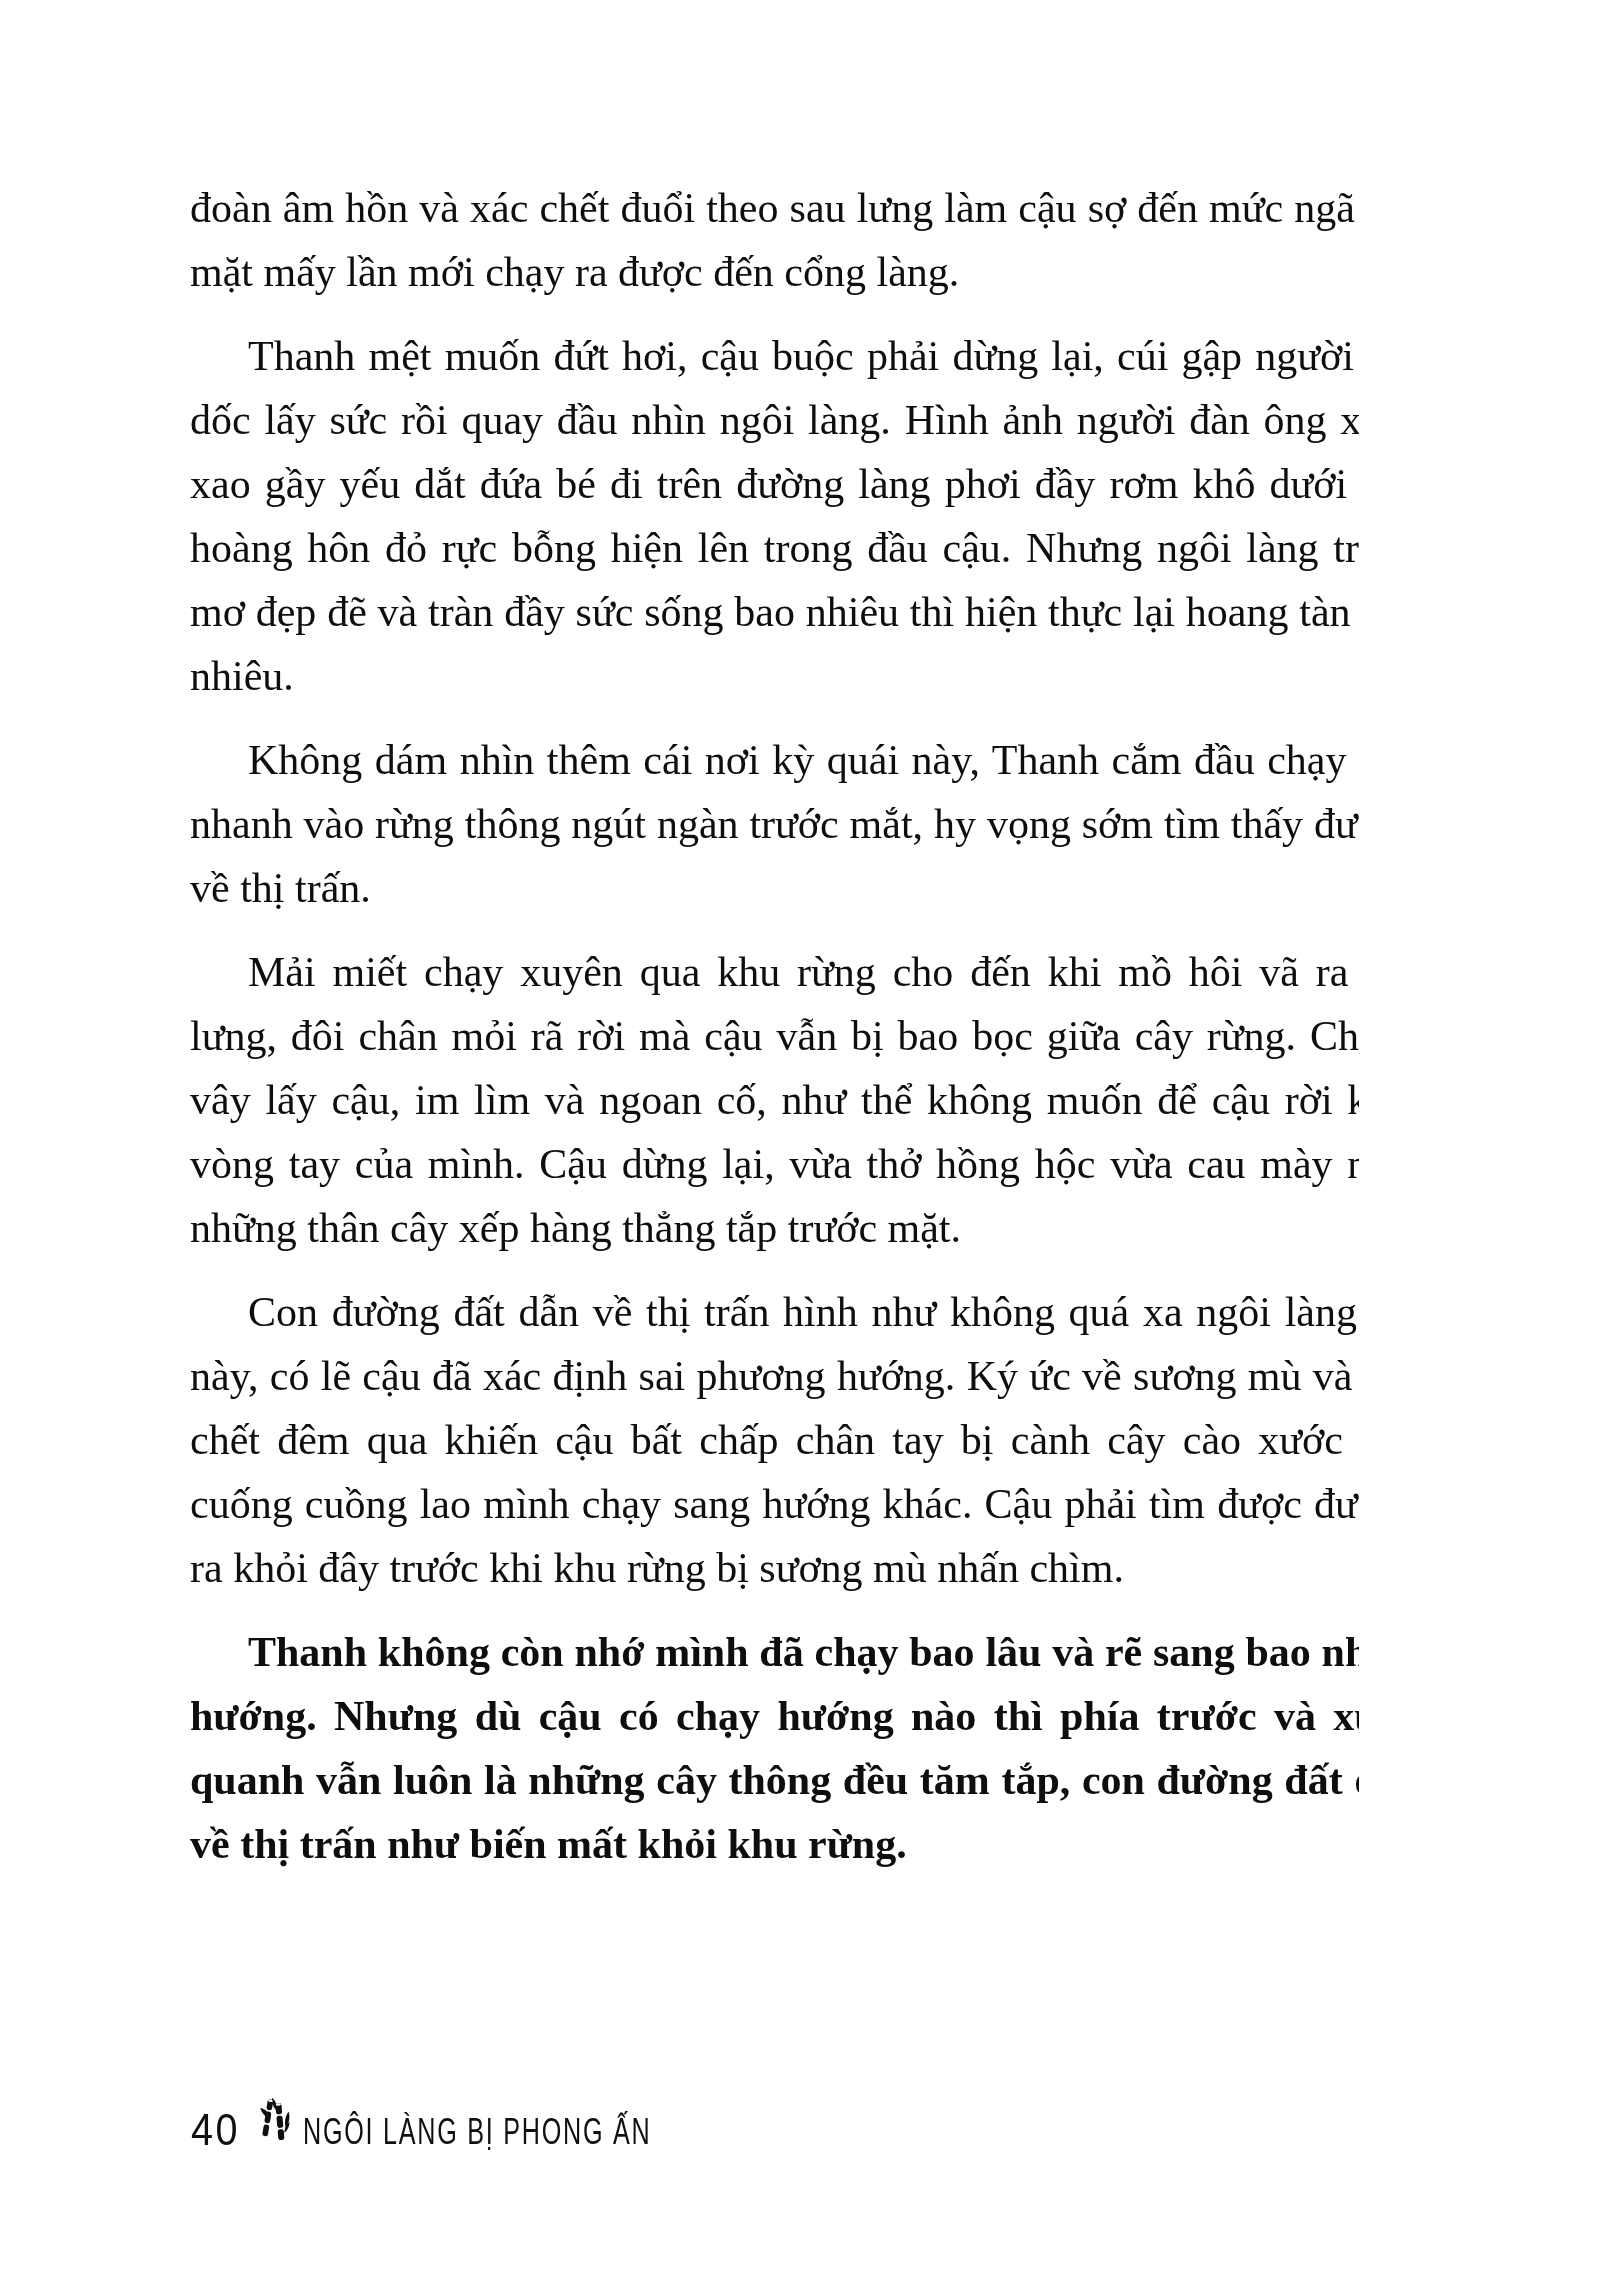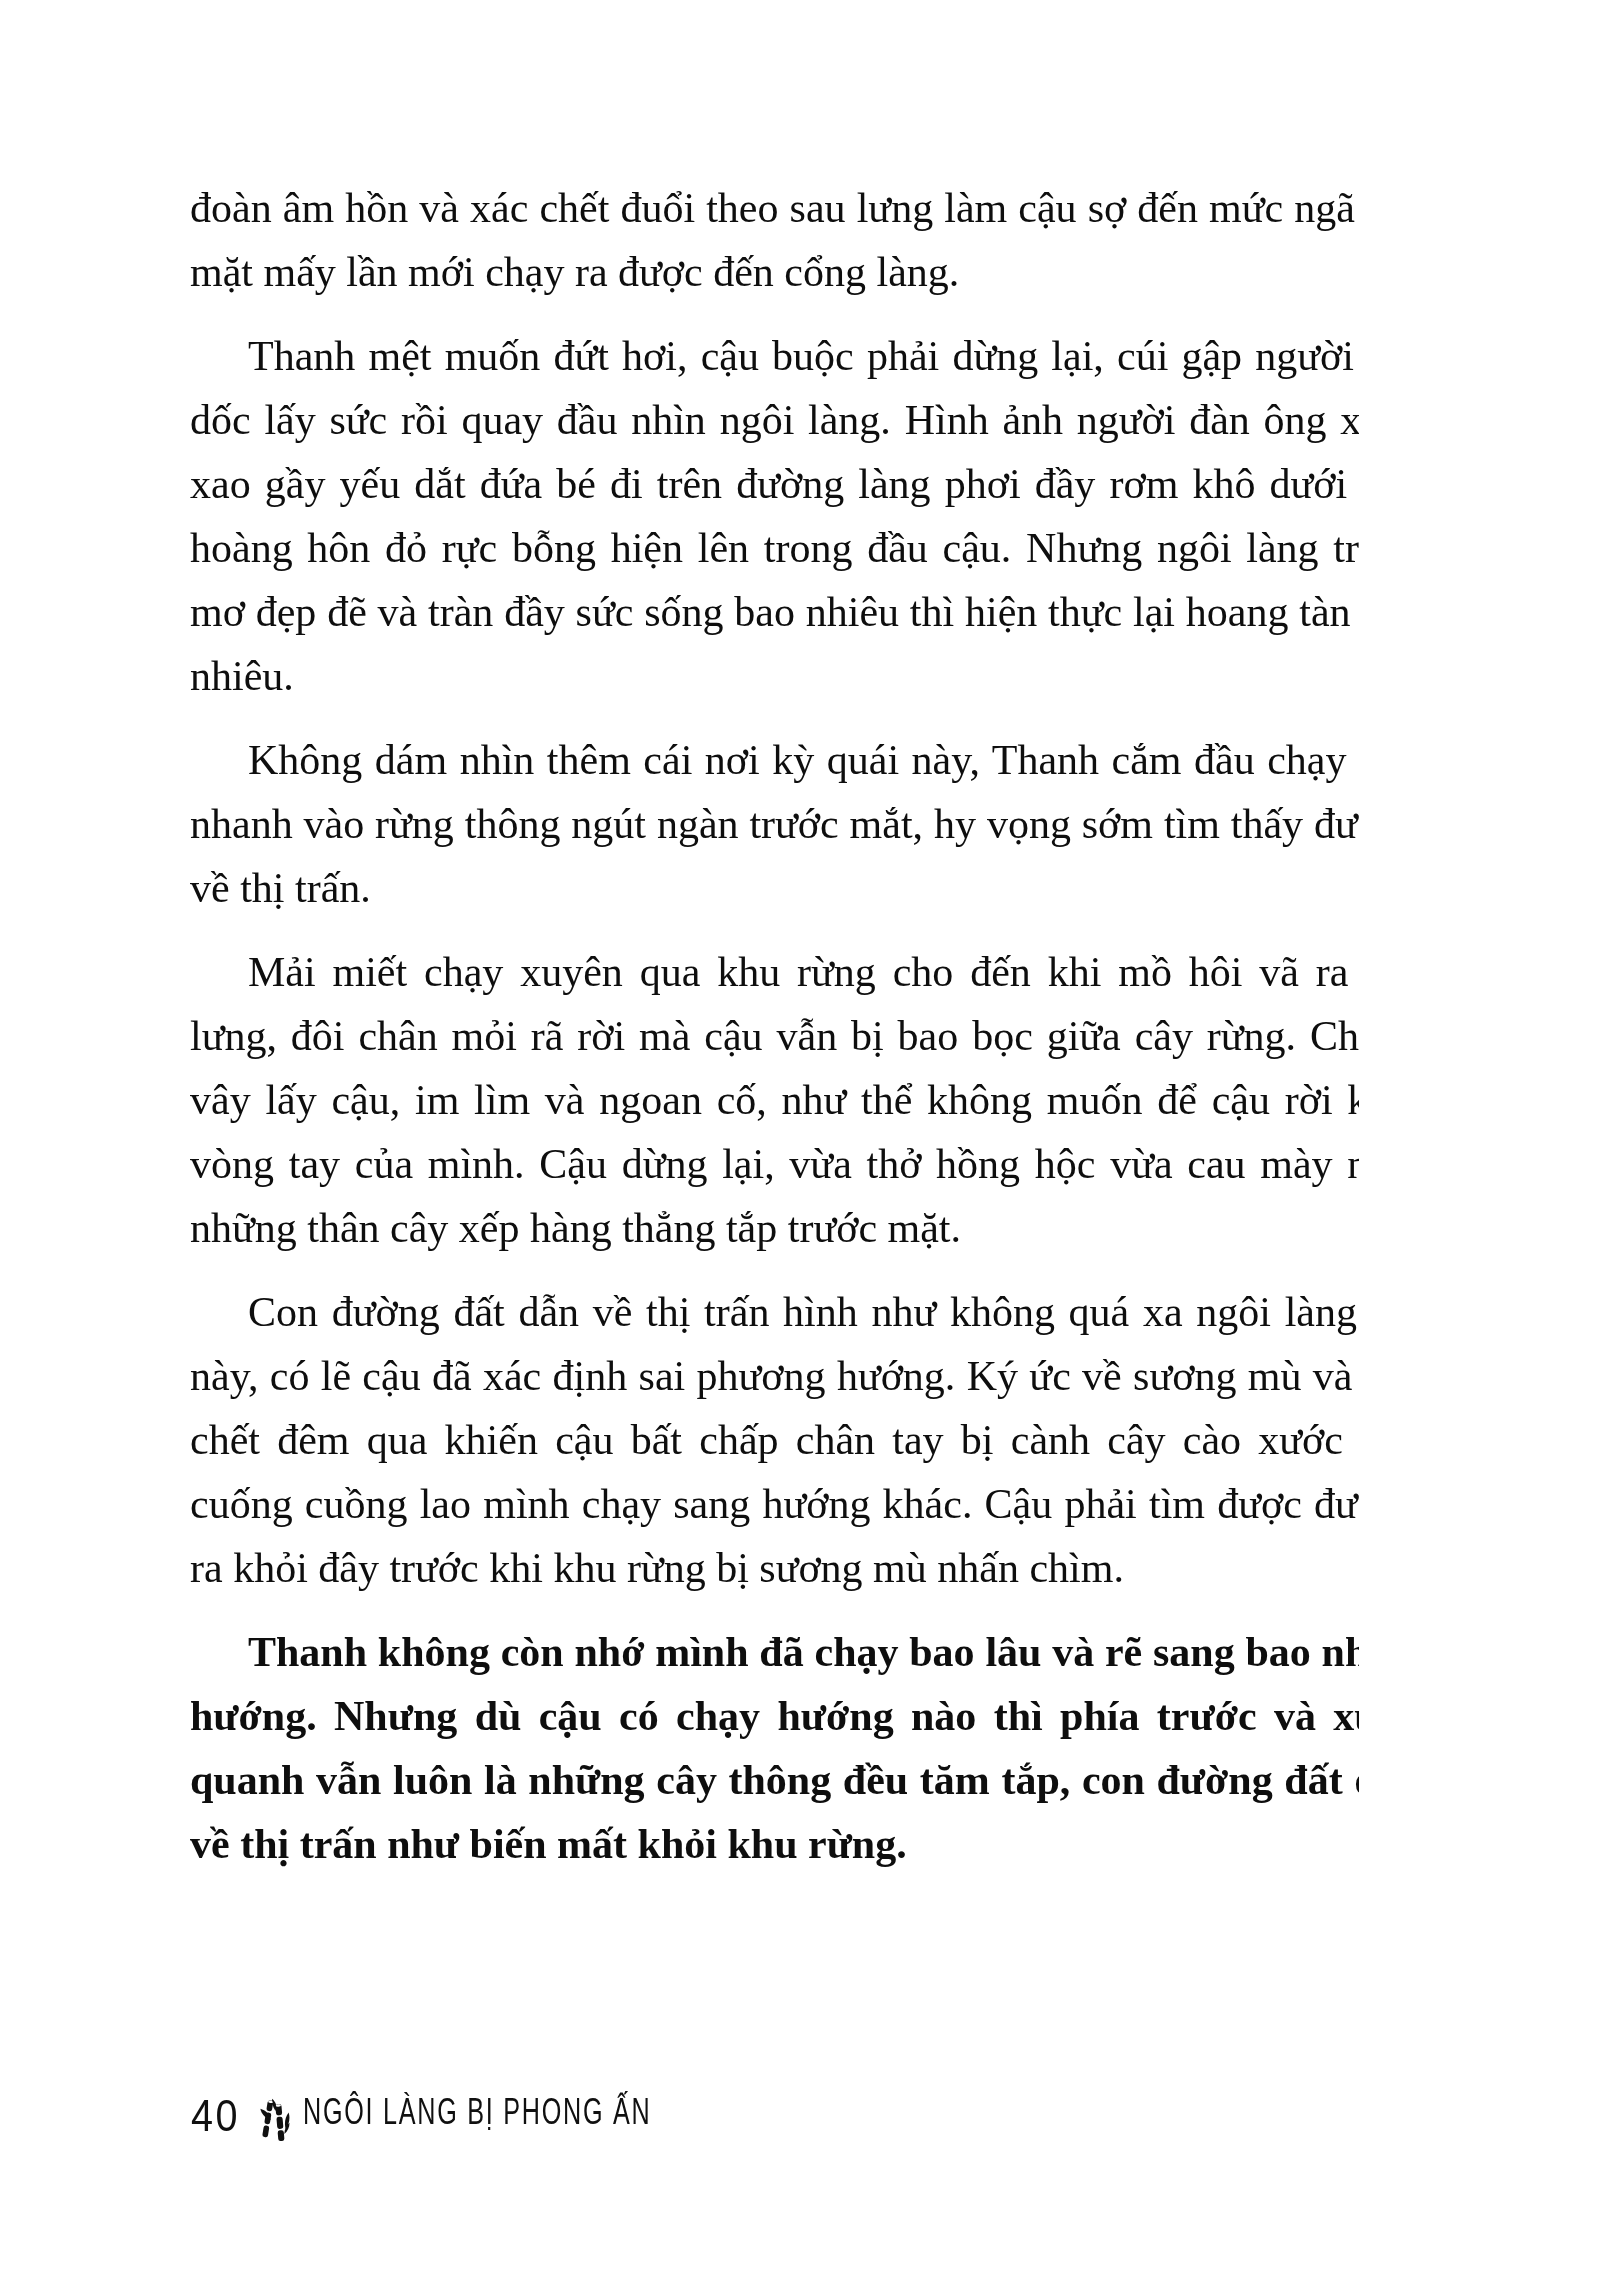--- a/index.html
+++ b/index.html
@@ -37,21 +37,21 @@
     margin-bottom: 0;
     font-weight: bold;
   }
   
   .footer {
     position: absolute;
     left: 191px;
     top: 2098px;
     height: 49px;
     display: flex;
-    align-items: flex-start;
+    align-items: flex-end;
     color: #101010;
     white-space: nowrap;
   }
   .page-num {
     font-family: "Liberation Sans", "DejaVu Sans", sans-serif;
     font-size: 45px;
     line-height: 0.78;
     letter-spacing: 2.8px;
     transform: scaleX(0.88);
     transform-origin: left bottom;

